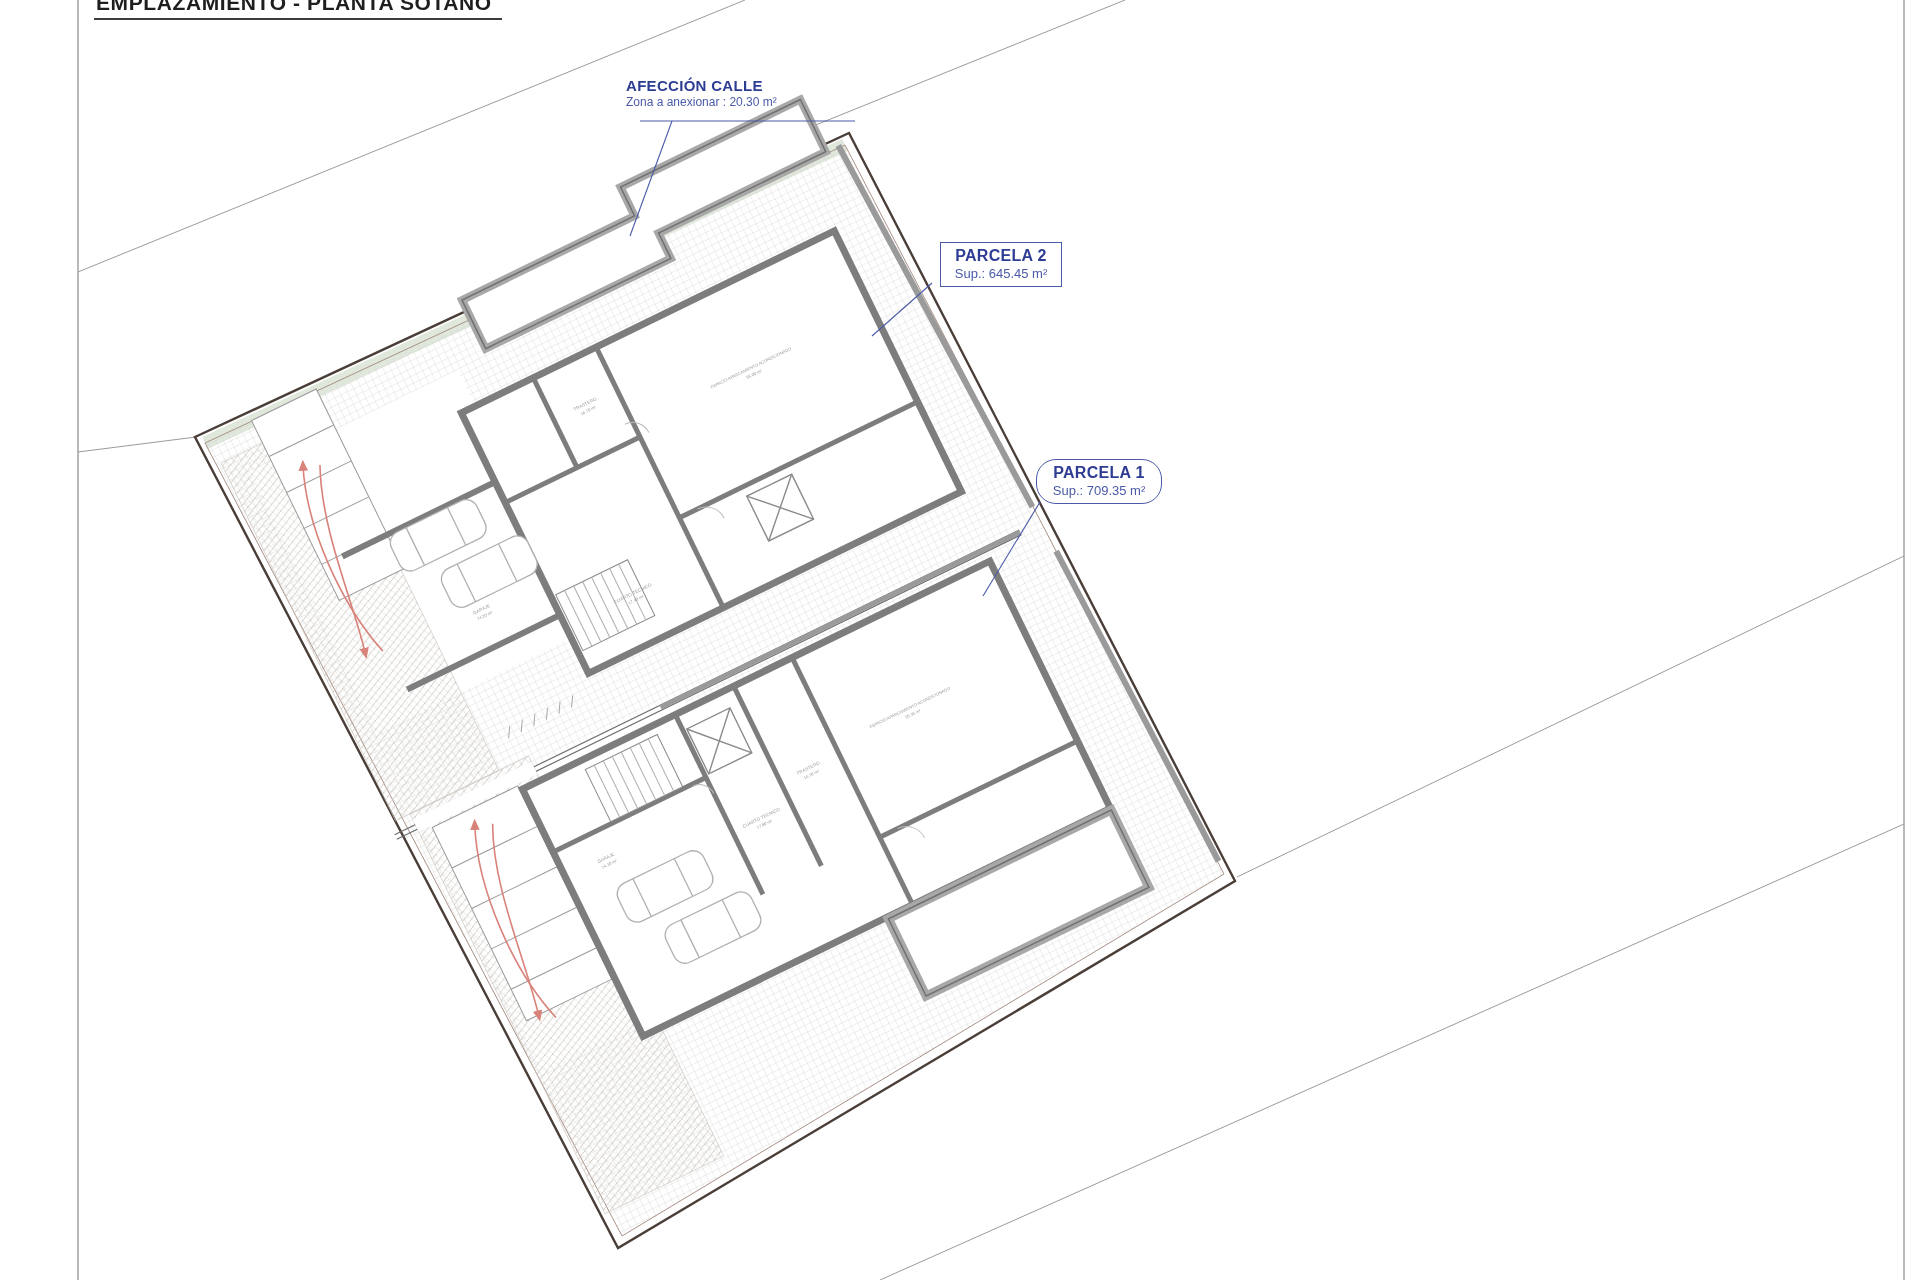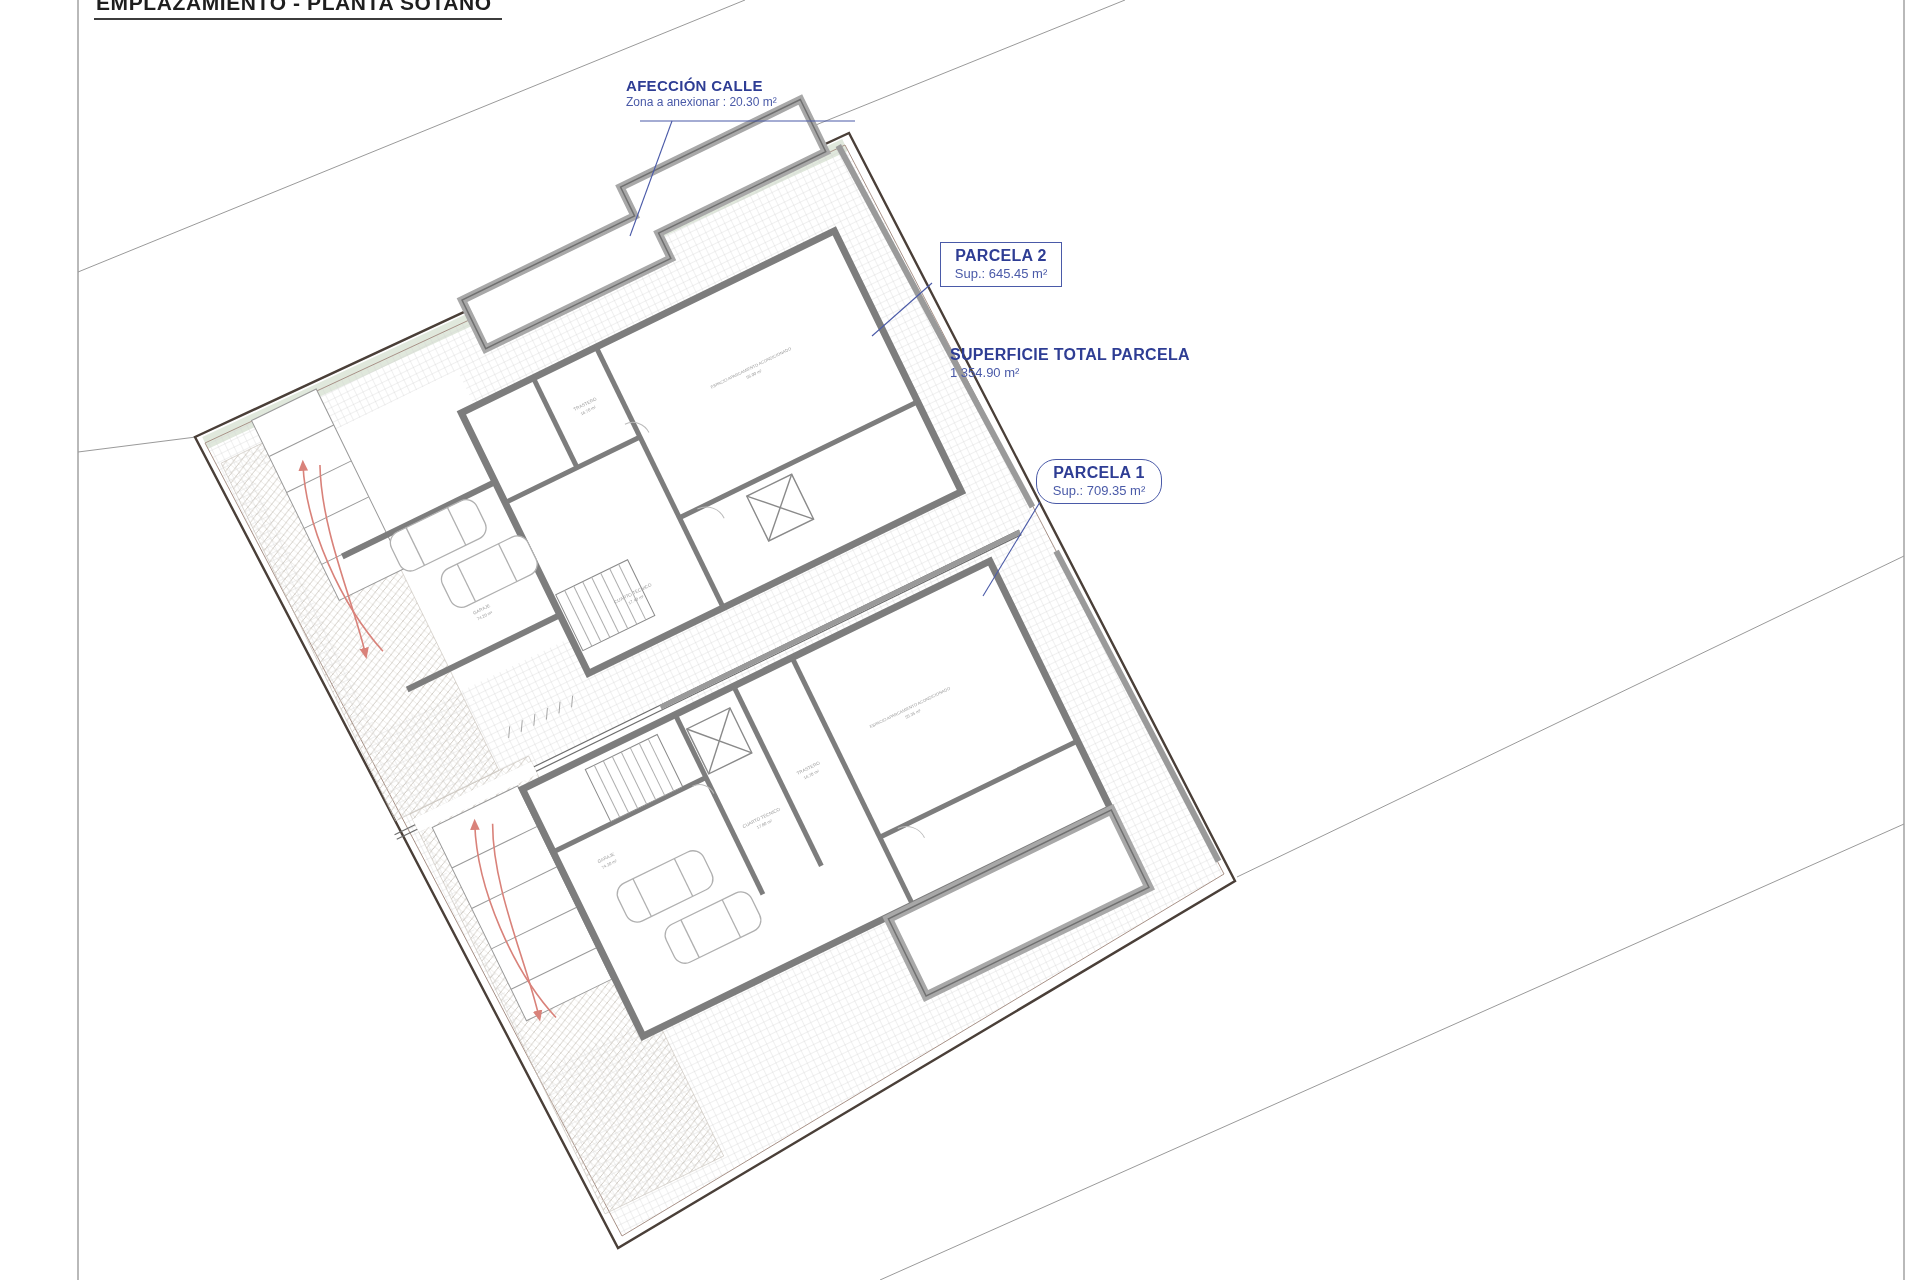--- a/index.html
+++ b/index.html
@@ -242,23 +242,19 @@
 <div class="anno" style="left:626px;top:77px;width:260px;">
   <div class="anno-h" style="font-size:15px;">AFECCIÓN CALLE</div>
   <div class="anno-d" style="font-size:12px;">Zona a anexionar : 20.30 m²</div>
 </div>
 
 <div class="anno-box" style="left:928px;top:242px;width:104px;margin-left:12px;">
   <div class="anno-h">PARCELA 2</div>
   <div class="anno-d">Sup.: 645.45 m²</div>
 </div>
 
-<div class="anno" style="left:950px;top:346px;width:300px;">
-  <div class="anno-h">SUPERFICIE TOTAL PARCELA</div>
-  <div class="anno-d">1 354.90 m²</div>
-</div>
 
 <div class="anno-box" style="left:1036px;top:459px;width:108px;border-radius:20px;">
   <div class="anno-h">PARCELA 1</div>
   <div class="anno-d">Sup.: 709.35 m²</div>
 </div>
 
 </div>
 
 </body></html>

